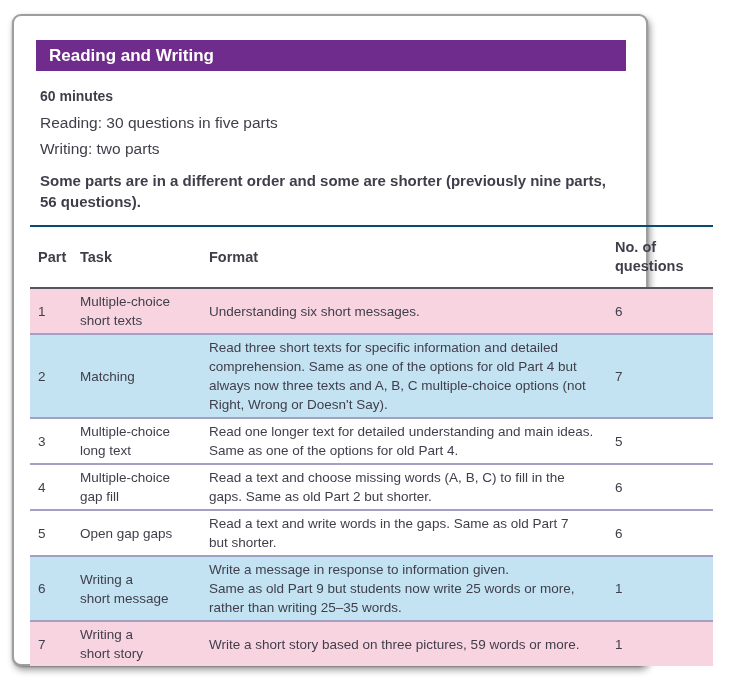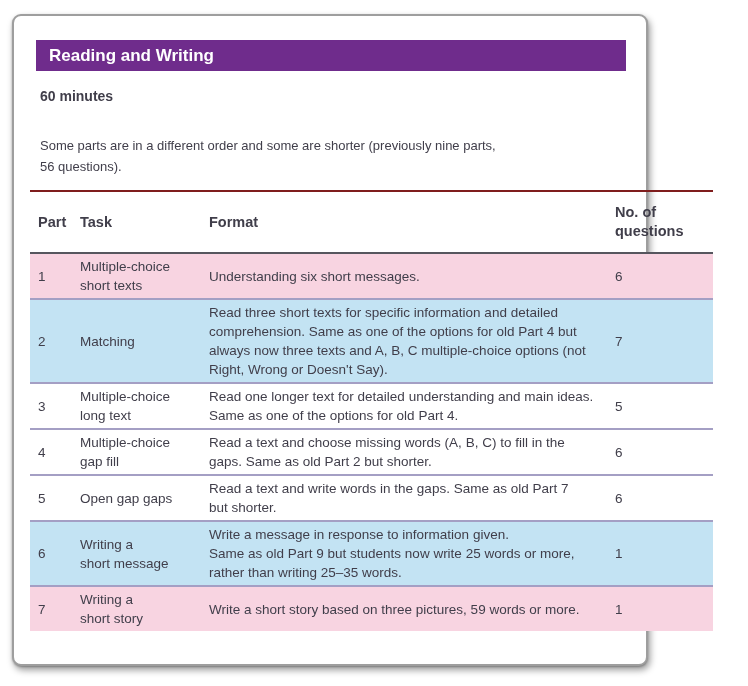--- a/index.html
+++ b/index.html
@@ -24,36 +24,36 @@
     height:31px;
     background:var(--header-purple);
     color:#ffffff;
     font-weight:bold;
     font-size:17px;
     line-height:31px;
     padding-left:13px;
   }
   .duration{margin:16px 0 0 4px;font-weight:bold;font-size:14px;line-height:19px;}
   .intro-line{margin:7px 0 0 4px;font-size:15.5px;line-height:19px;}
-  .note{margin:29px 0 0 4px;font-size:13px;line-height:21px;white-space:pre-line;}
+  .note{margin:12px 0 0 4px;font-size:15px;line-height:21px;white-space:pre-line;font-weight:bold;}
   table.exam-table{
     border-collapse:collapse;
     table-layout:fixed;
     width:683px;
     margin:13px 0 0 -6px;
     font-size:13.5px;
     line-height:19px;
     color:var(--ink);
   }
   col.col-part{width:50px;}
   col.col-task{width:129px;}
   col.col-format{width:404px;}
   col.col-questions{width:100px;}
   thead tr{
-    border-top:2px solid #7f1d1d;
+    border-top:2px solid #0c4a6e;
     border-bottom:2px solid #56565e;
   }
   th{
     text-align:left;
     vertical-align:middle;
     font-size:14.5px;
     font-weight:bold;
     padding:11px 8px 11px 0;
     line-height:19px;
   }
@@ -76,20 +76,22 @@
 <body>
 
 <div class="page">
   <div class="content">
 
     <div class="section-bar">
       <span>Reading and Writing</span>
     </div>
 
     <p class="duration">60 minutes</p>
+    <p class="intro-line">Reading: 30 questions in five parts</p>
+    <p class="intro-line">Writing: two parts</p>
     <p class="note">Some parts are in a different order and some are shorter (previously nine parts,
 56 questions).</p>
 
     <table class="exam-table">
       <colgroup>
         <col class="col-part">
           <col class="col-task">
           <col class="col-format">
           <col class="col-questions">
       </colgroup>

